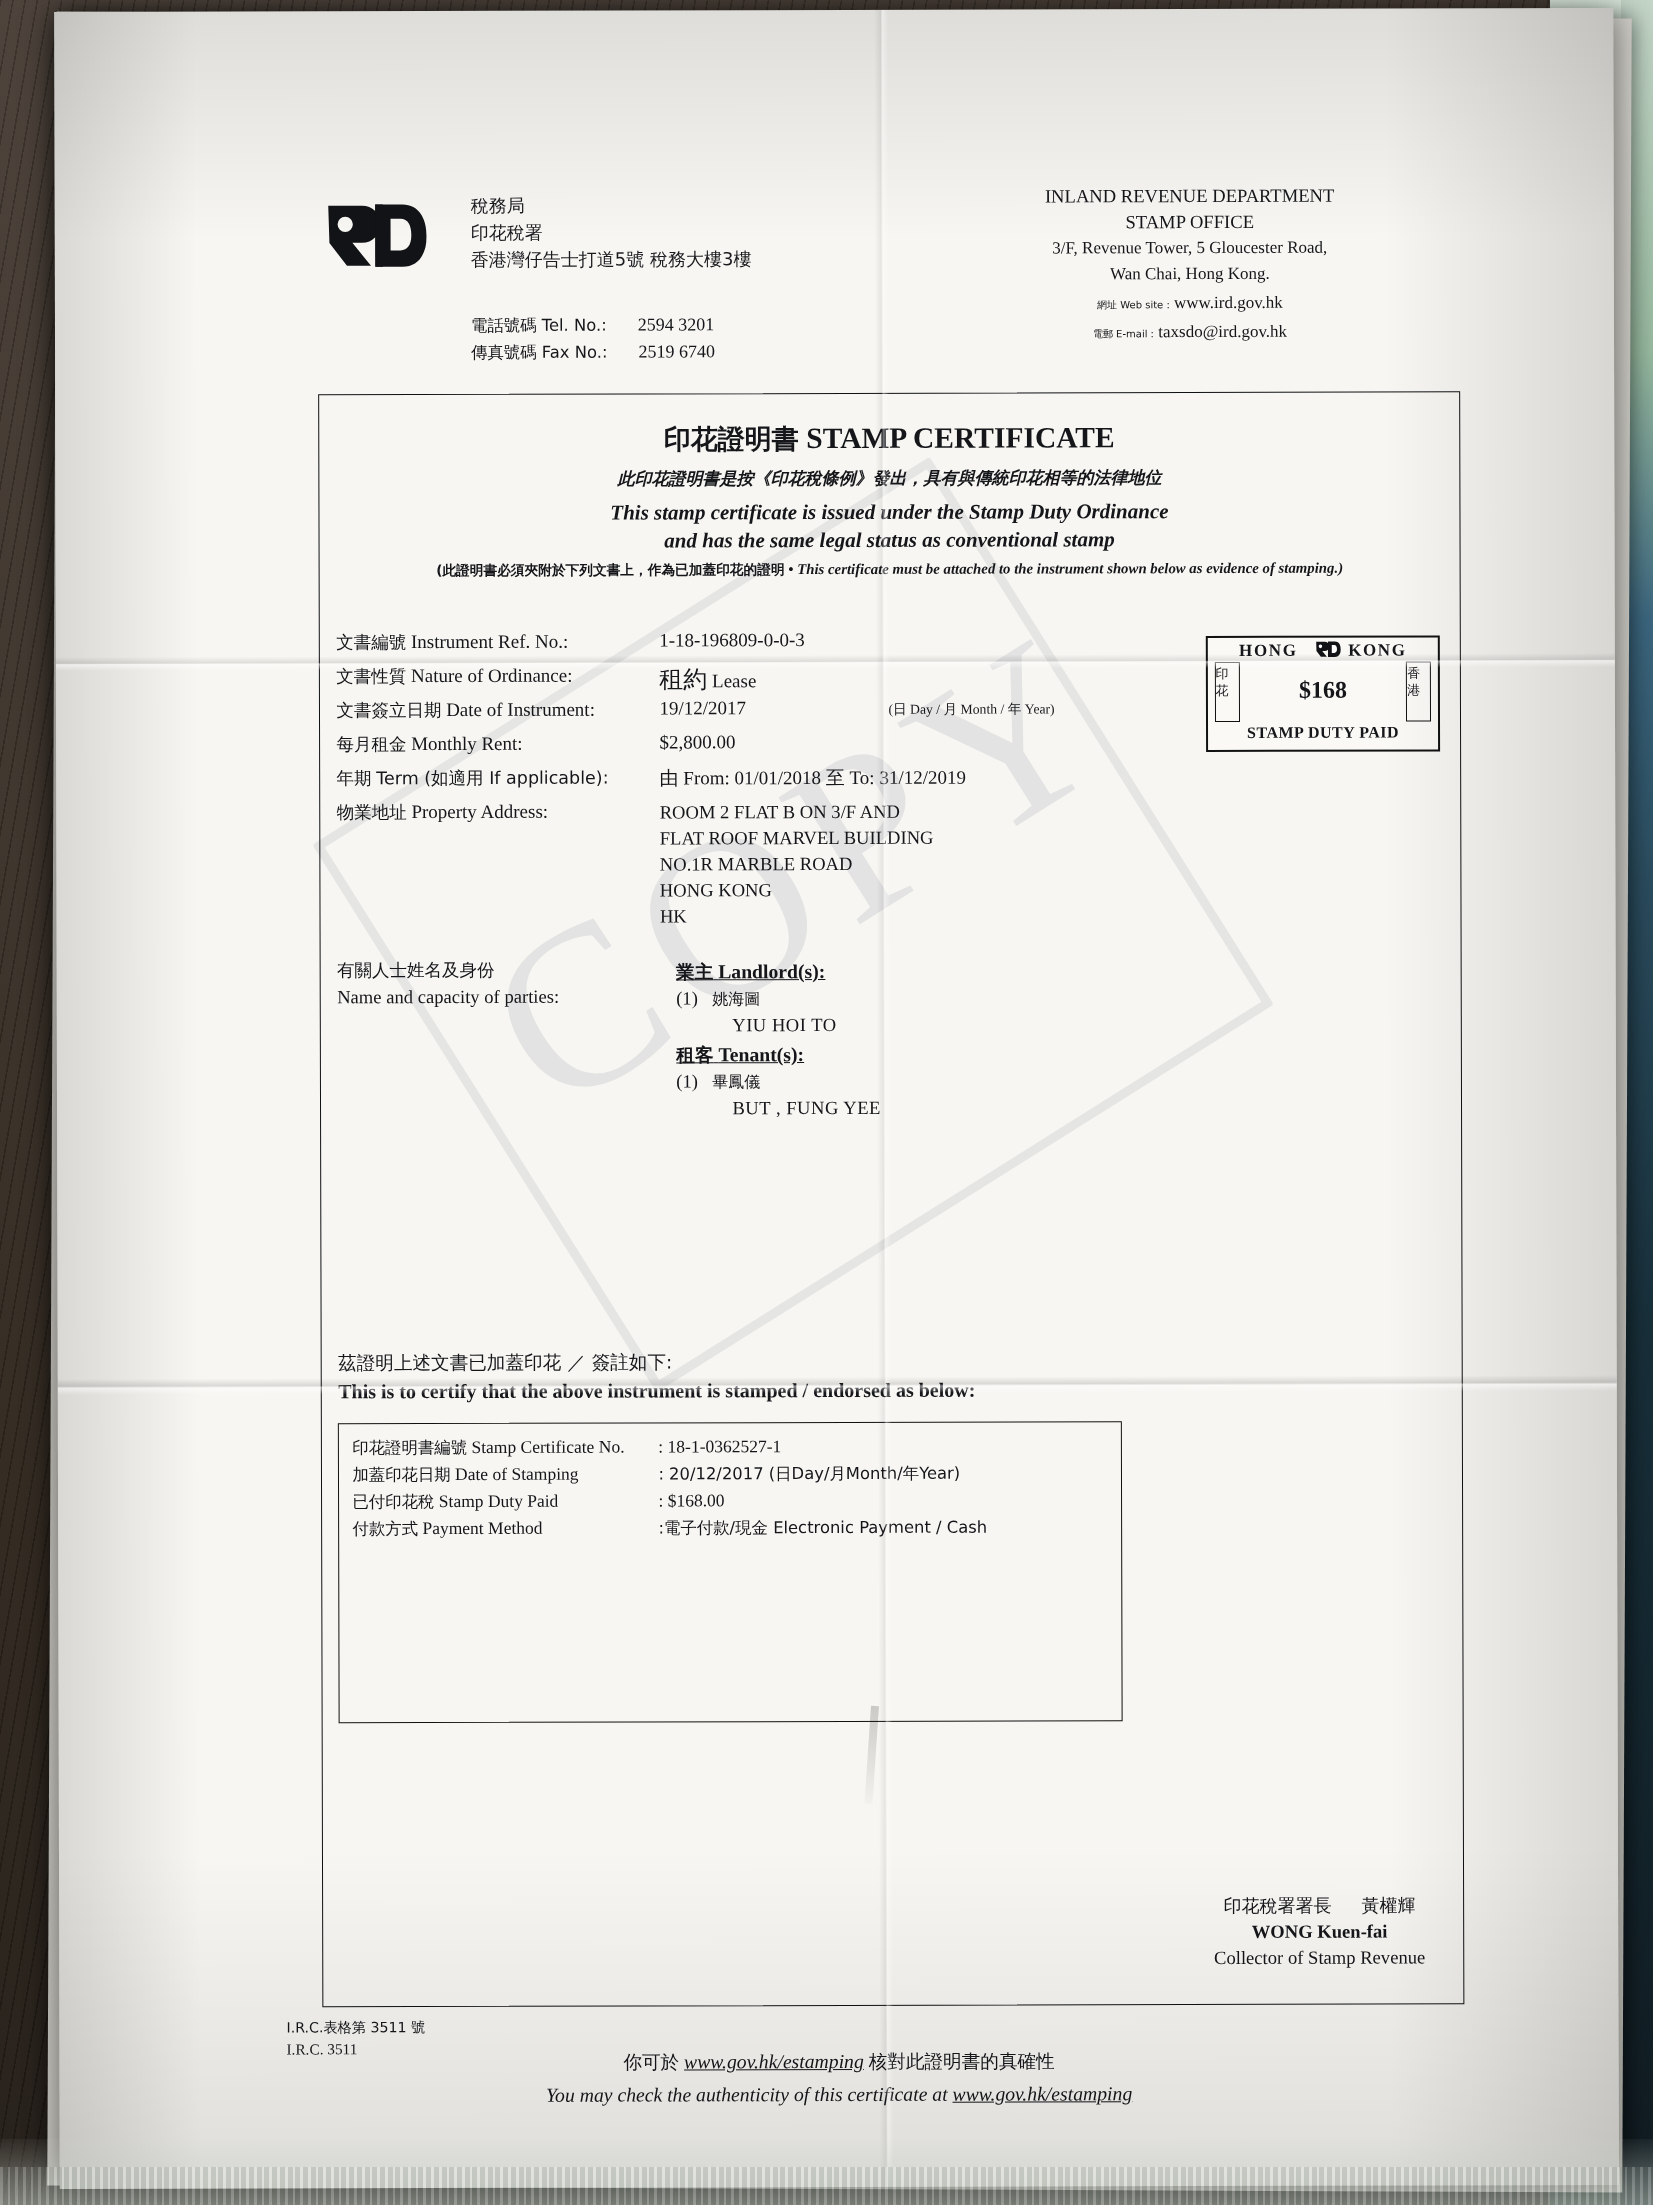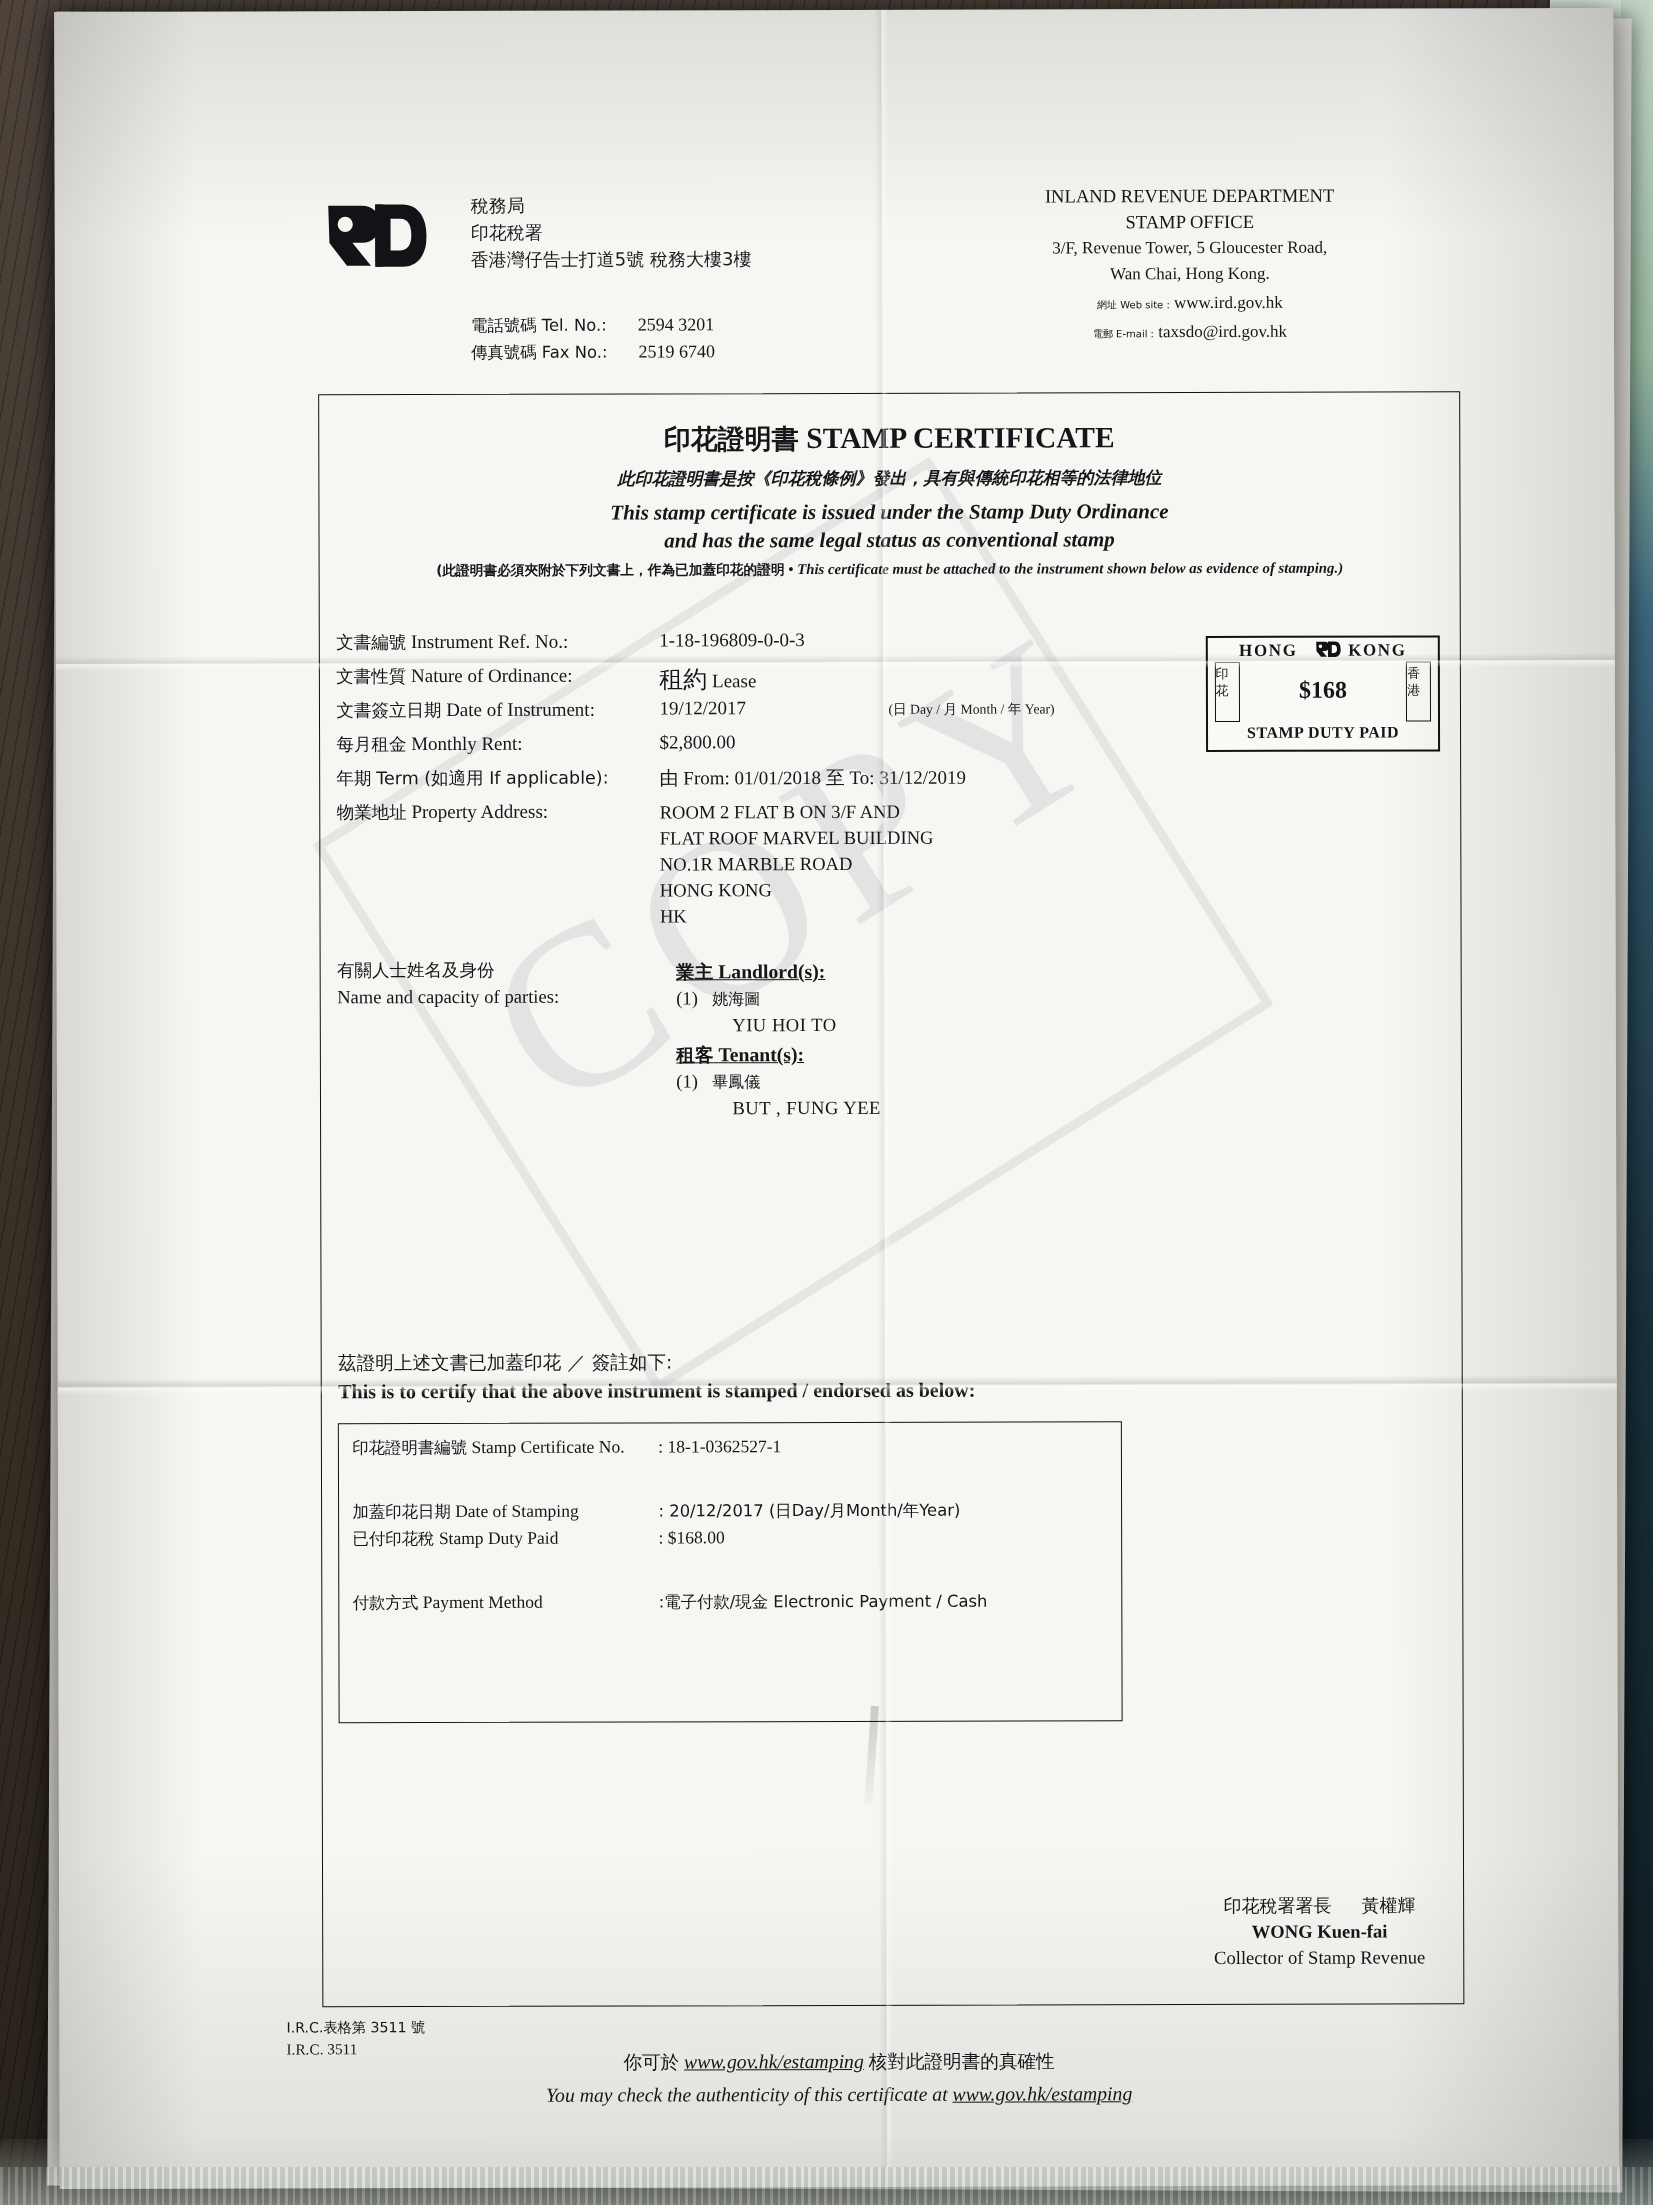--- a/index.html
+++ b/index.html
@@ -409,21 +409,21 @@
     border: 1.6px solid #111;
   }
   .cert-rows {
     position: absolute;
     left: 13px;
     top: 9.8px;
     font-size: 17.5px;
     line-height: 27px;
     white-space: nowrap;
   }
-  .cert-rows .cn { font-family: "DejaVu Sans", sans-serif; font-size: 16.4px; margin-top: 37px; }
+  .cert-rows .cn { font-family: "DejaVu Sans", sans-serif; font-size: 16.4px; }
   .cert-label { display:inline-block; width: 306px; }
   .cert-val { display:inline-block; }
 
   .signature {
     position: absolute;
     right: 38px;
     bottom: 33px;
     text-align: center;
     font-size: 18.6px;
     line-height: 26px;

